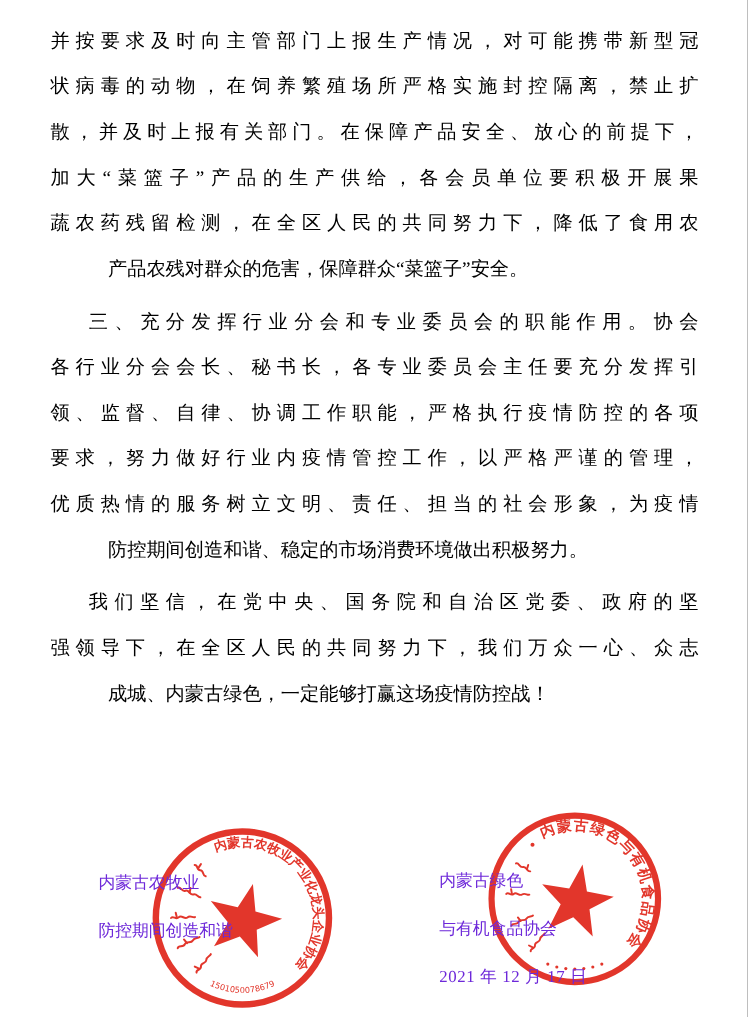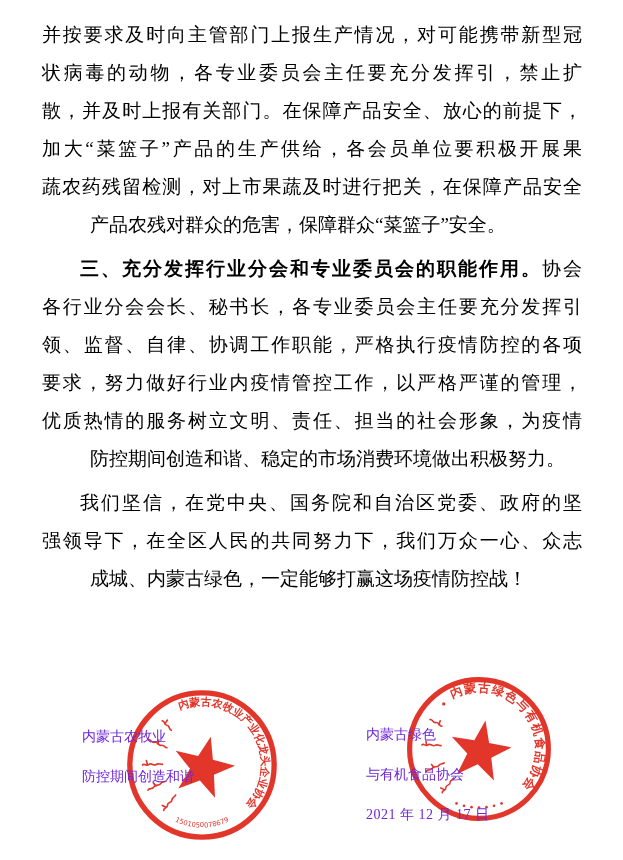--- a/index.html
+++ b/index.html
@@ -15,30 +15,30 @@
   }
   .body-text {
     position: absolute;
     left: 42px;
     top: 16px;
     width: 540px;
   }
   .text-line {
     height: 38px;
     line-height: 38px;
-    font-size: 19px;
+    font-size: 16px;
     text-align: justify;
     text-align-last: justify;
     white-space: normal;
     overflow: visible;
   }
   .text-line.para-start { margin-top: 6px; }
   .text-line.para-end { text-align-last: left; margin-left: 48px; }
   .text-line.indent { text-indent: 2em; }
-  .text-line b { font-weight: bold; }
+  .text-line b { font-weight: normal; }
 
   .sig-block {
     position: absolute;
     width: 220px;
     text-align: left;
     font-size: 14px;
     line-height: 40px;
     z-index: 3;
     color: #6d28d9;
   }
@@ -55,24 +55,24 @@
   .seal-left  { left: 124px; top: 687px; width: 156px; height: 156px; }
   .seal-right { left: 404px; top: 674px; width: 150px; height: 150px; }
 </style>
 </head>
 <body>
 
 <div class="page">
 
   <div class="body-text" id="body-text">
       <div class="text-line">并按要求及时向主管部门上报生产情况，对可能携带新型冠</div>
-      <div class="text-line">状病毒的动物，各专业委员会主任要充分发挥引，禁止扩</div>
+      <div class="text-line">状病毒的动物，在饲养繁殖场所严格实施封控隔离，禁止扩</div>
       <div class="text-line">散，并及时上报有关部门。在保障产品安全、放心的前提下，</div>
       <div class="text-line">加大“菜篮子”产品的生产供给，各会员单位要积极开展果</div>
-      <div class="text-line">蔬农药残留检测，对上市果蔬及时进行把关，在保障产品安全</div>
+      <div class="text-line">蔬农药残留检测，在全区人民的共同努力下，降低了食用农</div>
       <div class="text-line para-end">产品农残对群众的危害，保障群众“菜篮子”安全。</div>
       <div class="text-line para-start indent"><b>三、充分发挥行业分会和专业委员会的职能作用。</b>协会</div>
       <div class="text-line">各行业分会会长、秘书长，各专业委员会主任要充分发挥引</div>
       <div class="text-line">领、监督、自律、协调工作职能，严格执行疫情防控的各项</div>
       <div class="text-line">要求，努力做好行业内疫情管控工作，以严格严谨的管理，</div>
       <div class="text-line">优质热情的服务树立文明、责任、担当的社会形象，为疫情</div>
       <div class="text-line para-end">防控期间创造和谐、稳定的市场消费环境做出积极努力。</div>
       <div class="text-line para-start indent">我们坚信，在党中央、国务院和自治区党委、政府的坚</div>
       <div class="text-line">强领导下，在全区人民的共同努力下，我们万众一心、众志</div>
       <div class="text-line para-end">成城、内蒙古绿色，一定能够打赢这场疫情防控战！</div>

